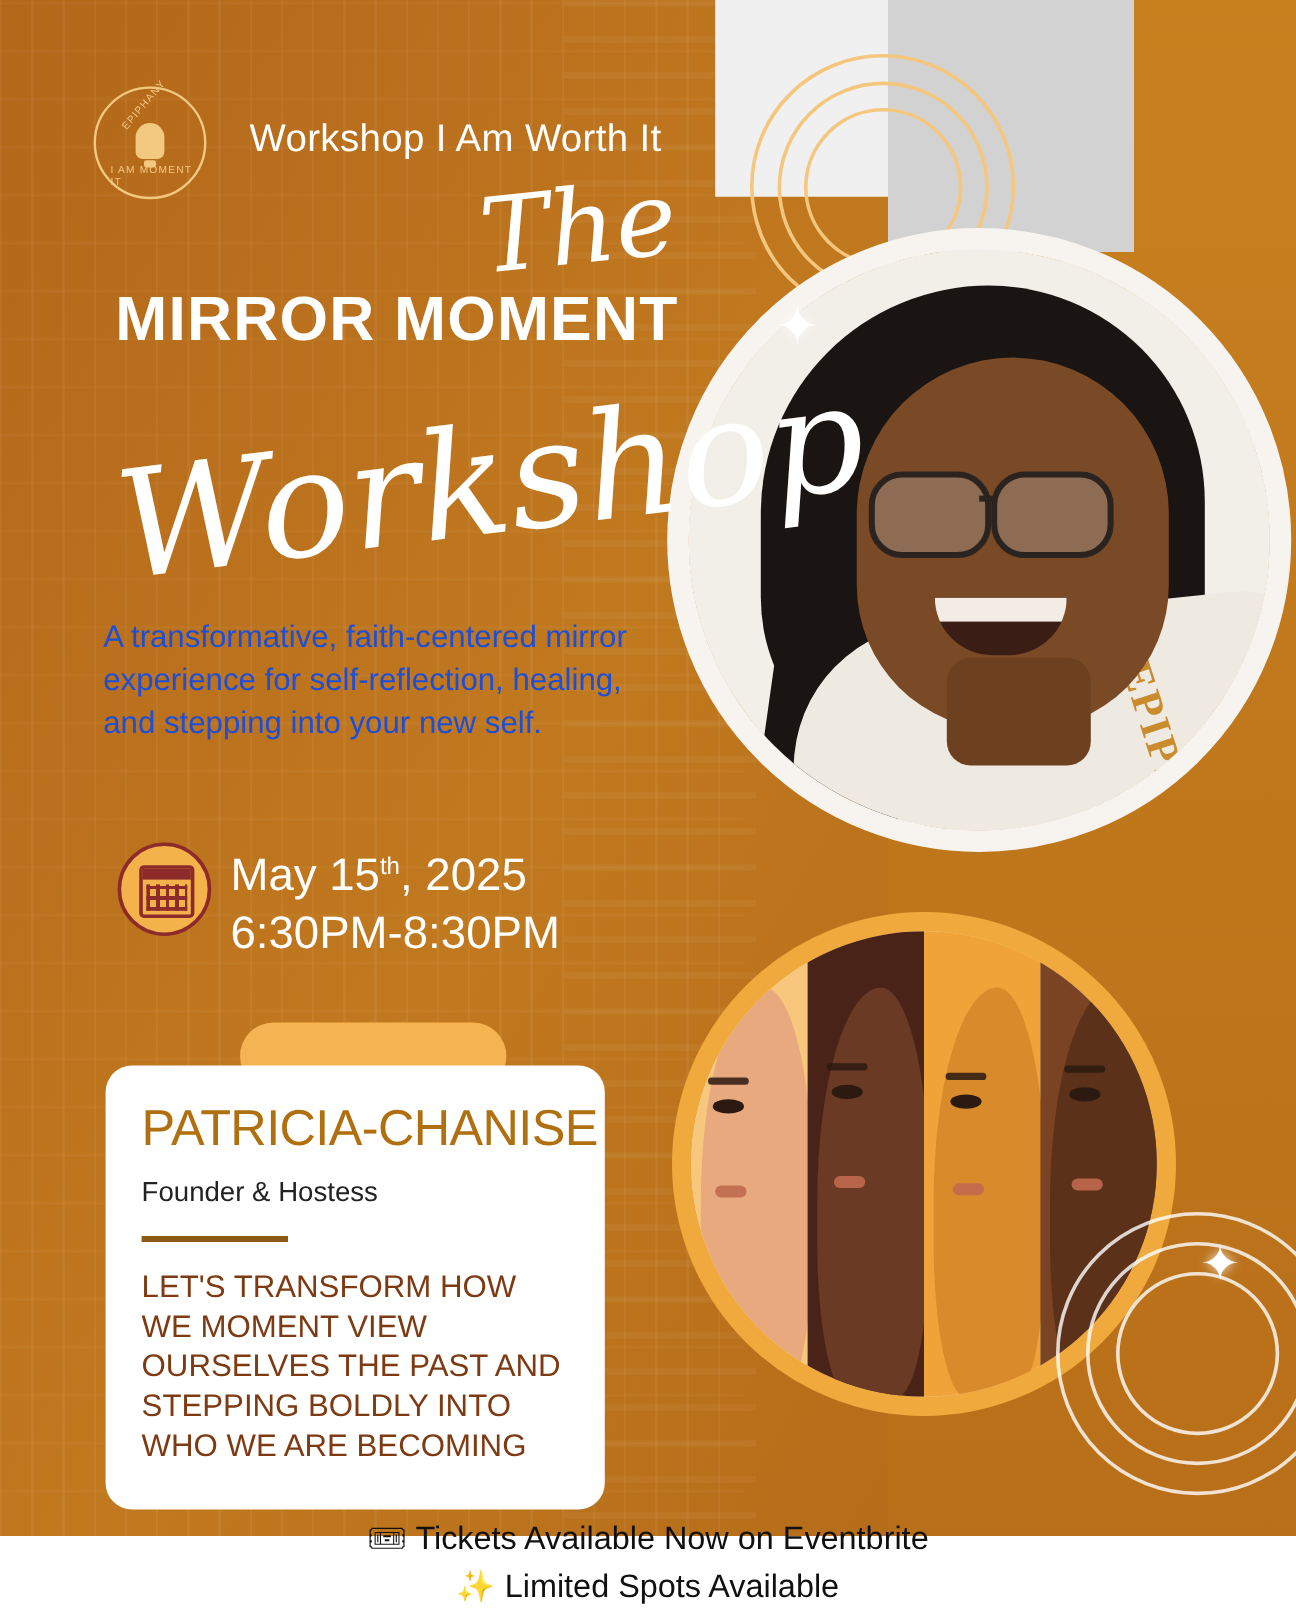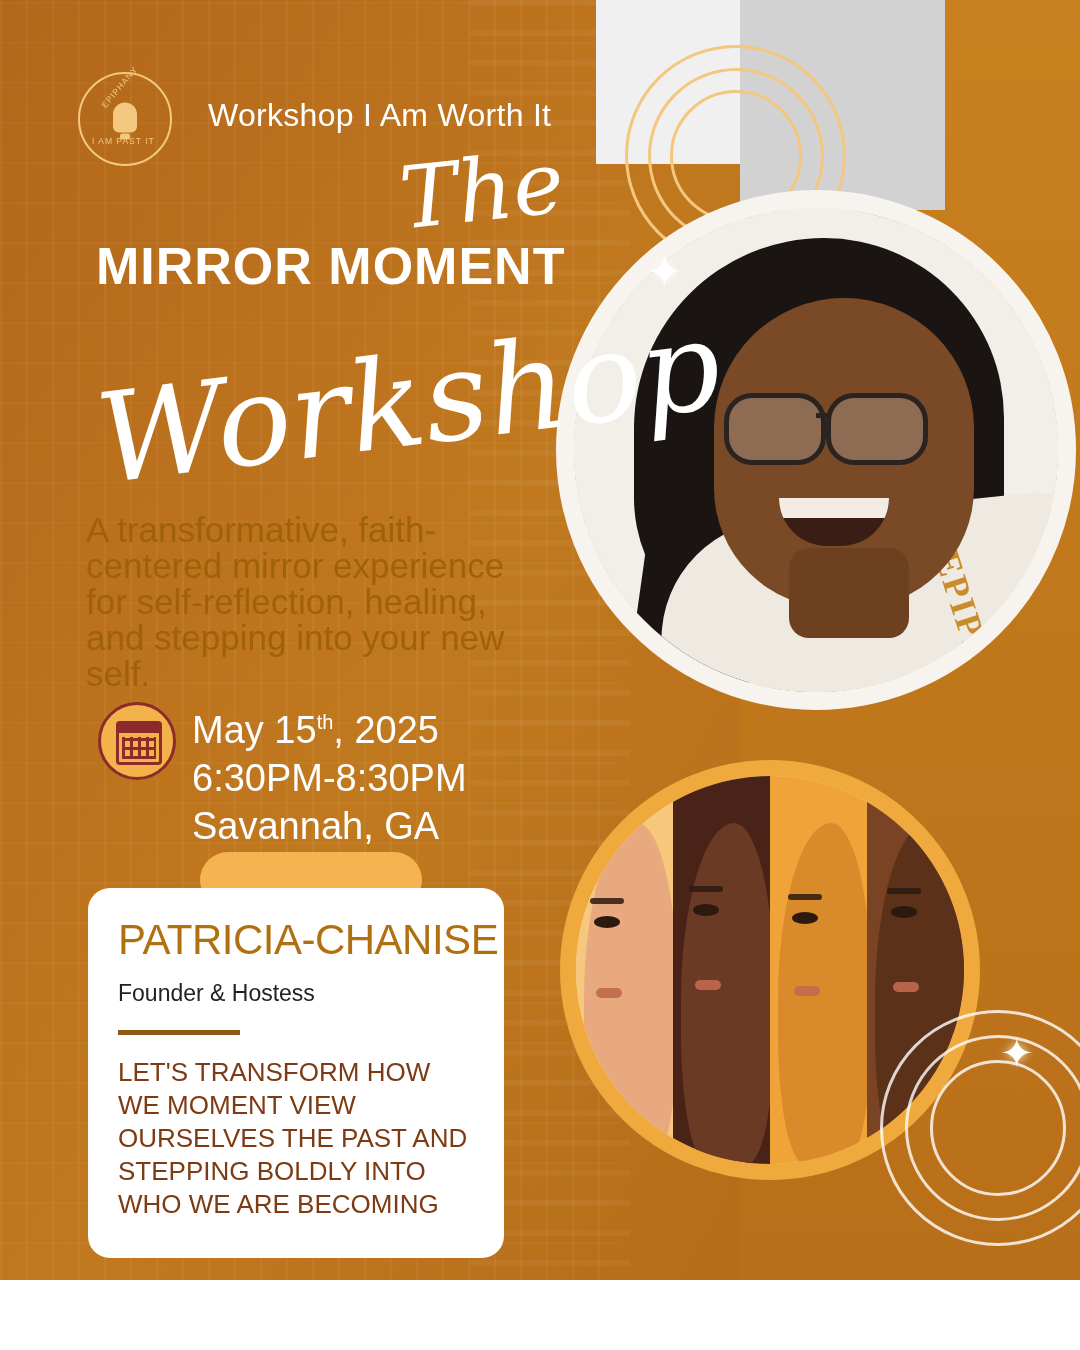--- a/index.html
+++ b/index.html
@@ -264,22 +264,22 @@
     position: absolute; left: 96px; top: 330px;
     color: #ffffff;
     font-family: "DejaVu Serif", serif;
     font-style: italic;
     font-size: 124px;
     transform: rotate(-7deg);
   }
   .desc {
     position: absolute; left: 86px; top: 512px;
     width: 440px;
-    color: #a16207;
-    font-size: 35px;
+    color: #1d4ed8;
+    font-size: 26px;
     line-height: 36px;
   }
 
   .cal-icon {
     position: absolute; left: 98px; top: 702px;
     width: 72px; height: 72px;
     border-radius: 50%;
     border: 3px solid #8d2b2b;
     background: #f4b24a;
   }
@@ -421,21 +421,21 @@
   <div class="ring br1"></div>
   <div class="ring br2"></div>
   <div class="ring br3"></div>
   <div class="sparkle" style="left:646px; top:246px; font-size:44px;">✦</div>
   <div class="sparkle" style="left:1000px; top:1030px; font-size:40px;">✦</div>
 
   <div class="logo">
     <div class="bulb"></div>
     <div class="arc-txt">
       <span style="left:14px; top:8px; transform:rotate(-50deg);">EPIPHANY</span>
-      <span style="left:12px; top:62px;">I AM PAST IT</span>
+      <span style="left:12px; top:62px;">I AM MOMENT IT</span>
     </div>
   </div>
 
   <div class="kicker">Workshop I Am Worth It</div>
   <div class="script-the">The</div>
   <div class="title-main">MIRROR MOMENT</div>
   <div class="script-workshop">Workshop</div>
 
   <div class="desc">A transformative, faith-centered mirror experience for self-reflection, healing, and stepping into your new self.</div>
 
@@ -443,26 +443,35 @@
     <div class="cal-body">
       <div class="cal-head"></div>
       <div class="cal-grid"></div>
     </div>
   </div>
   <div class="date-block">
     <div>
       <span>May 15</span><sup>th</sup><span>, 2025</span>
     </div>
     <div>6:30PM-8:30PM</div>
-    <div>Savannah, GA</div>
   </div>
 
   <div class="tab-pill"></div>
   <div class="card">
     <div class="card-name">PATRICIA-CHANISE</div>
     <div class="card-role">Founder &amp; Hostess</div>
     <div class="card-rule"></div>
     <div class="card-quote">LET'S TRANSFORM HOW WE MOMENT VIEW OURSELVES THE PAST AND STEPPING BOLDLY INTO WHO WE ARE BECOMING</div>
   </div>
 
   <div class="white-bottom"></div>
+  <div class="footer">
+    <div>
+      <span class="em">🎟</span>
+      <span>Tickets Available Now on Eventbrite</span>
+    </div>
+    <div>
+      <span class="em">✨</span>
+      <span>Limited Spots Available</span>
+    </div>
+  </div>
 
 </div>
 
 </body></html>

